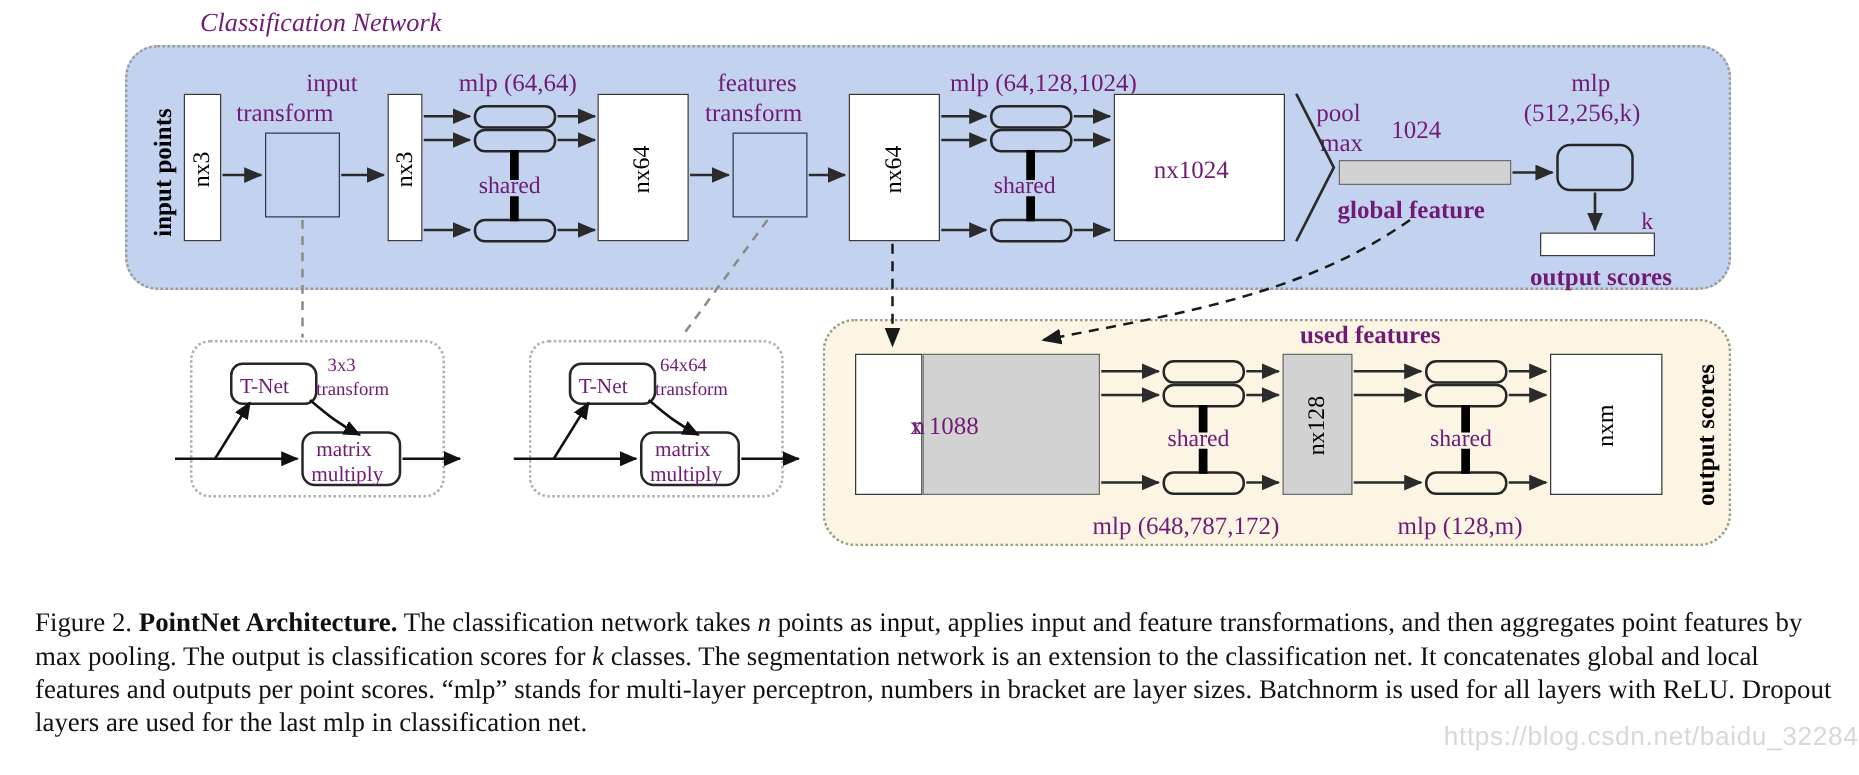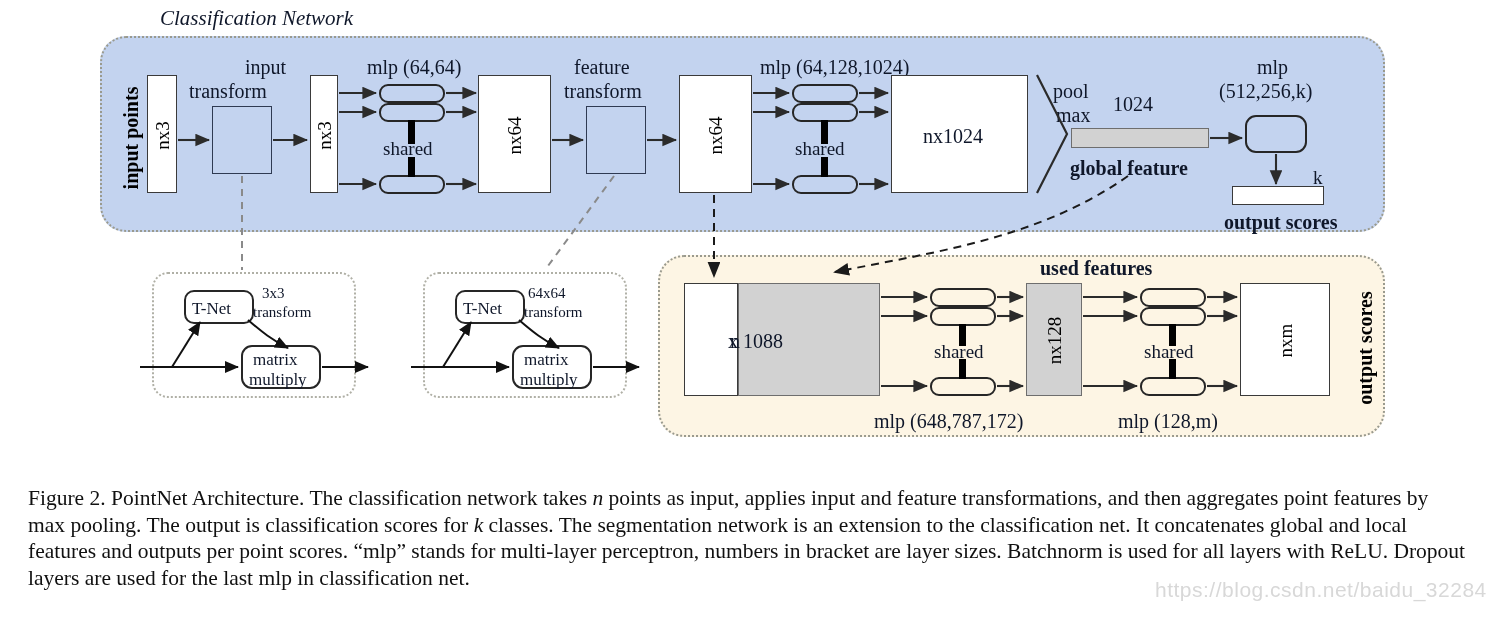--- a/index.html
+++ b/index.html
@@ -1,18 +1,18 @@
 <!DOCTYPE html>
 <html><head>
 <meta charset="utf-8">
 <style>
   html,body{margin:0;padding:0;background:#ffffff;}
   body{width:1487px;height:620px;position:relative;font-family:"Liberation Serif",serif;overflow:hidden;}
   #stage{position:relative;width:1487px;height:620px;}
-  .txt{position:absolute;white-space:nowrap;color:#0f172a;line-height:1;}
+  .txt{position:absolute;white-space:nowrap;color:#701a75;line-height:1;}
   .vtxt{position:absolute;white-space:nowrap;color:#000;line-height:1;
         transform-origin:center center;}
   .rot{transform:rotate(-90deg);}
   .ital{font-style:italic;}
   .bold{font-weight:bold;}
   
   .panel{position:absolute;border:2px dotted #9a9a8e;box-sizing:border-box;}
   .panel-cls{background:#c3d3ef;border-radius:26px;}
   .panel-seg{background:#fdf5e4;border-radius:26px;}
   .tnet-box{position:absolute;border:2px dotted #b0b0a6;border-radius:16px;background:#ffffff;box-sizing:border-box;}
@@ -24,21 +24,21 @@
   .pill-blue{background:#c3d3ef;}
   .pill-cream{background:#fdf5e4;}
   .bar{position:absolute;background:#000;}
   
   .t20{font-size:21px;}
   .t19{font-size:20px;}
   .t18{font-size:19px;}
   .t16{font-size:17px;}
   .t15{font-size:15px;}
   .caption{position:absolute;left:28px;top:485px;width:1440px;font-size:21.5px;line-height:26.5px;color:#111;text-align:left;}
-  .caption b{font-weight:normal;}
+  .caption b{font-weight:bold;}
   .caption i{font-style:italic;}
   .wm{position:absolute;color:#d8d8d8;font-family:"Liberation Sans",sans-serif;font-size:21px;letter-spacing:.5px;}
   svg.ov{position:absolute;left:0;top:0;width:1487px;height:620px;pointer-events:none;}
 </style>
 </head>
 <body>
 
 <div id="stage">
 
   <div class="txt ital t20" style="left:160px;top:8px;">Classification Network</div>
@@ -61,21 +61,21 @@
   <div class="mlp-pill pill-blue" style="left:379px;top:84px;width:66px;height:19px;"></div>
   <div class="mlp-pill pill-blue" style="left:379px;top:103px;width:66px;height:19px;"></div>
   <div class="mlp-pill pill-blue" style="left:379px;top:175px;width:66px;height:19px;"></div>
   <div class="bar" style="left:408px;top:120px;width:7px;height:24px;"></div>
   <div class="bar" style="left:408px;top:157px;width:7px;height:20px;"></div>
   <div class="txt t18" style="left:383px;top:139px;">shared</div>
 
   <div class="wbox" style="left:478px;top:75px;width:73px;height:118px;"></div>
   <div class="vtxt t18 rot" style="left:484px;top:126px;width:60px;text-align:center;">nx64</div>
 
-  <div class="txt t19" style="left:574px;top:57px;">feature</div>
+  <div class="txt t19" style="left:574px;top:57px;">features</div>
   <div class="txt t19" style="left:564px;top:81px;">transform</div>
   <div class="tbox" style="left:586px;top:106px;width:60px;height:68px;"></div>
 
   <div class="wbox" style="left:679px;top:75px;width:73px;height:118px;"></div>
   <div class="vtxt t18 rot" style="left:685px;top:126px;width:60px;text-align:center;">nx64</div>
 
   <div class="txt t19" style="left:760px;top:57px;">mlp (64,128,1024)</div>
   <div class="mlp-pill pill-blue" style="left:792px;top:84px;width:66px;height:19px;"></div>
   <div class="mlp-pill pill-blue" style="left:792px;top:103px;width:66px;height:19px;"></div>
   <div class="mlp-pill pill-blue" style="left:792px;top:175px;width:66px;height:19px;"></div>

